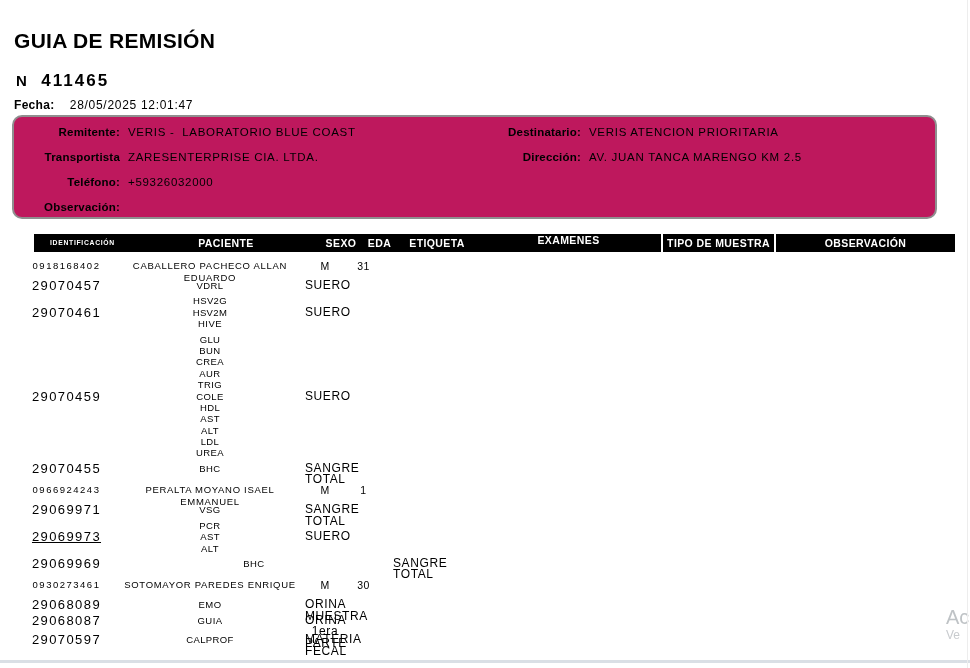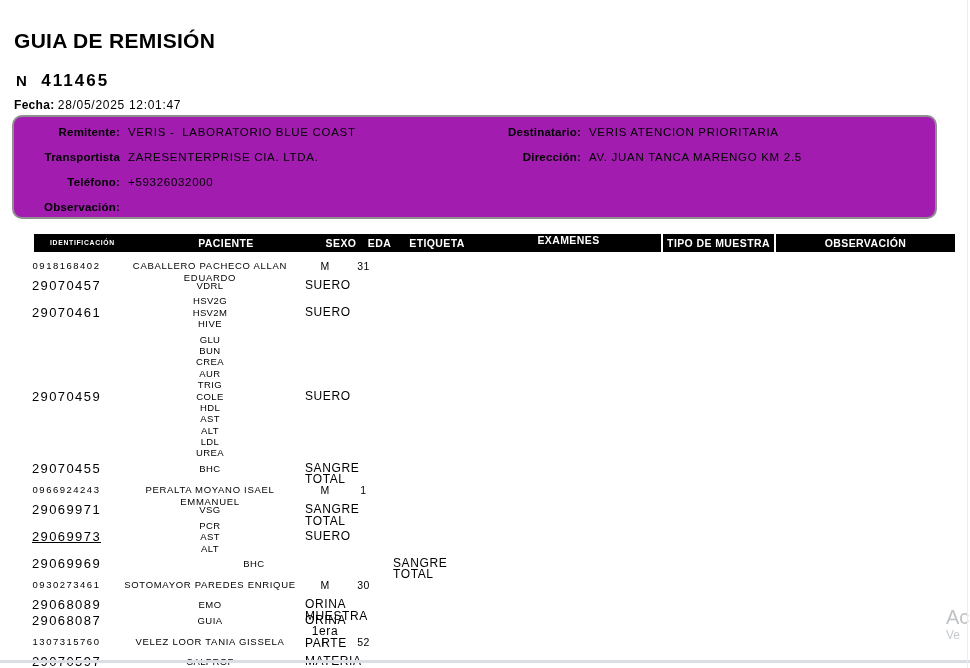--- a/index.html
+++ b/index.html
@@ -7,24 +7,24 @@
     position:relative;width:970px;height:668px;background:#ffffff;overflow:hidden;
     font-family:"Liberation Sans", sans-serif;color:#000;
   }
   
   .doc-title{position:absolute;left:14px;top:29px;font-size:21px;font-weight:bold;letter-spacing:0.3px;}
   .doc-number{position:absolute;left:16px;top:71px;}
   .n-label{font-size:15px;font-weight:bold;}
   .n-value{font-size:17px;font-weight:bold;letter-spacing:2px;margin-left:10px;}
   .doc-fecha{position:absolute;left:14px;top:99px;font-size:12px;height:13px;line-height:13px;}
   .fecha-label{font-weight:bold;letter-spacing:0.3px;}
-  .fecha-value{margin-left:0;letter-spacing:0.7px;}
+  .fecha-value{margin-left:12px;letter-spacing:0.7px;}
   
   .info-box{position:absolute;left:12px;top:115px;width:921px;height:100px;
-    border:2px solid #8f8f8f;border-radius:10px;background:#a21caf;}
+    border:2px solid #8f8f8f;border-radius:10px;background:#be185d;}
   .info-col{position:absolute;top:9px;}
   .info-left{left:0;}
   .info-right{left:470px;}
   .info-row{display:flex;margin-bottom:12px;height:13px;line-height:13px;font-size:11.5px;}
   .info-label{width:106px;text-align:right;font-weight:bold;letter-spacing:0.2px;flex:none;}
   .info-right .info-label{width:97px;}
   .info-value{margin-left:8px;letter-spacing:0.7px;white-space:pre;}
   
   .grid{display:grid;grid-template-columns:97px 190px 40px 37px 78px 185px 113px 181px;}
   .cell{grid-row:1;text-align:center;}
@@ -249,26 +249,20 @@
           <div class="float" style="top: 0px;">29068087</div>
         </div>
         <div class="cell col-examenes">
           <div class="exam-line">GUIA</div>
         </div>
         <div class="cell rel col-tipo">
           <div class="float" style="top: 0px;">ORINA 1era PARTE</div>
         </div>
         <div class="cell col-obs"></div>
       </div>
-      <div class="grid patient-row">
-        <div class="cell col-id">1307315760</div>
-        <div class="cell col-paciente">VELEZ LOOR TANIA GISSELA</div>
-        <div class="cell col-sexo">F</div>
-        <div class="cell col-eda">52</div>
-      </div>
       <div class="grid sample-group first" style="height: 11.4px;">
         <div class="cell rel col-etiqueta">
           <div class="float" style="top: 0px;">29070597</div>
         </div>
         <div class="cell col-examenes">
           <div class="exam-line">CALPROF</div>
         </div>
         <div class="cell rel col-tipo">
           <div class="float" style="top: 0px;">MATERIA FECAL</div>
         </div>

